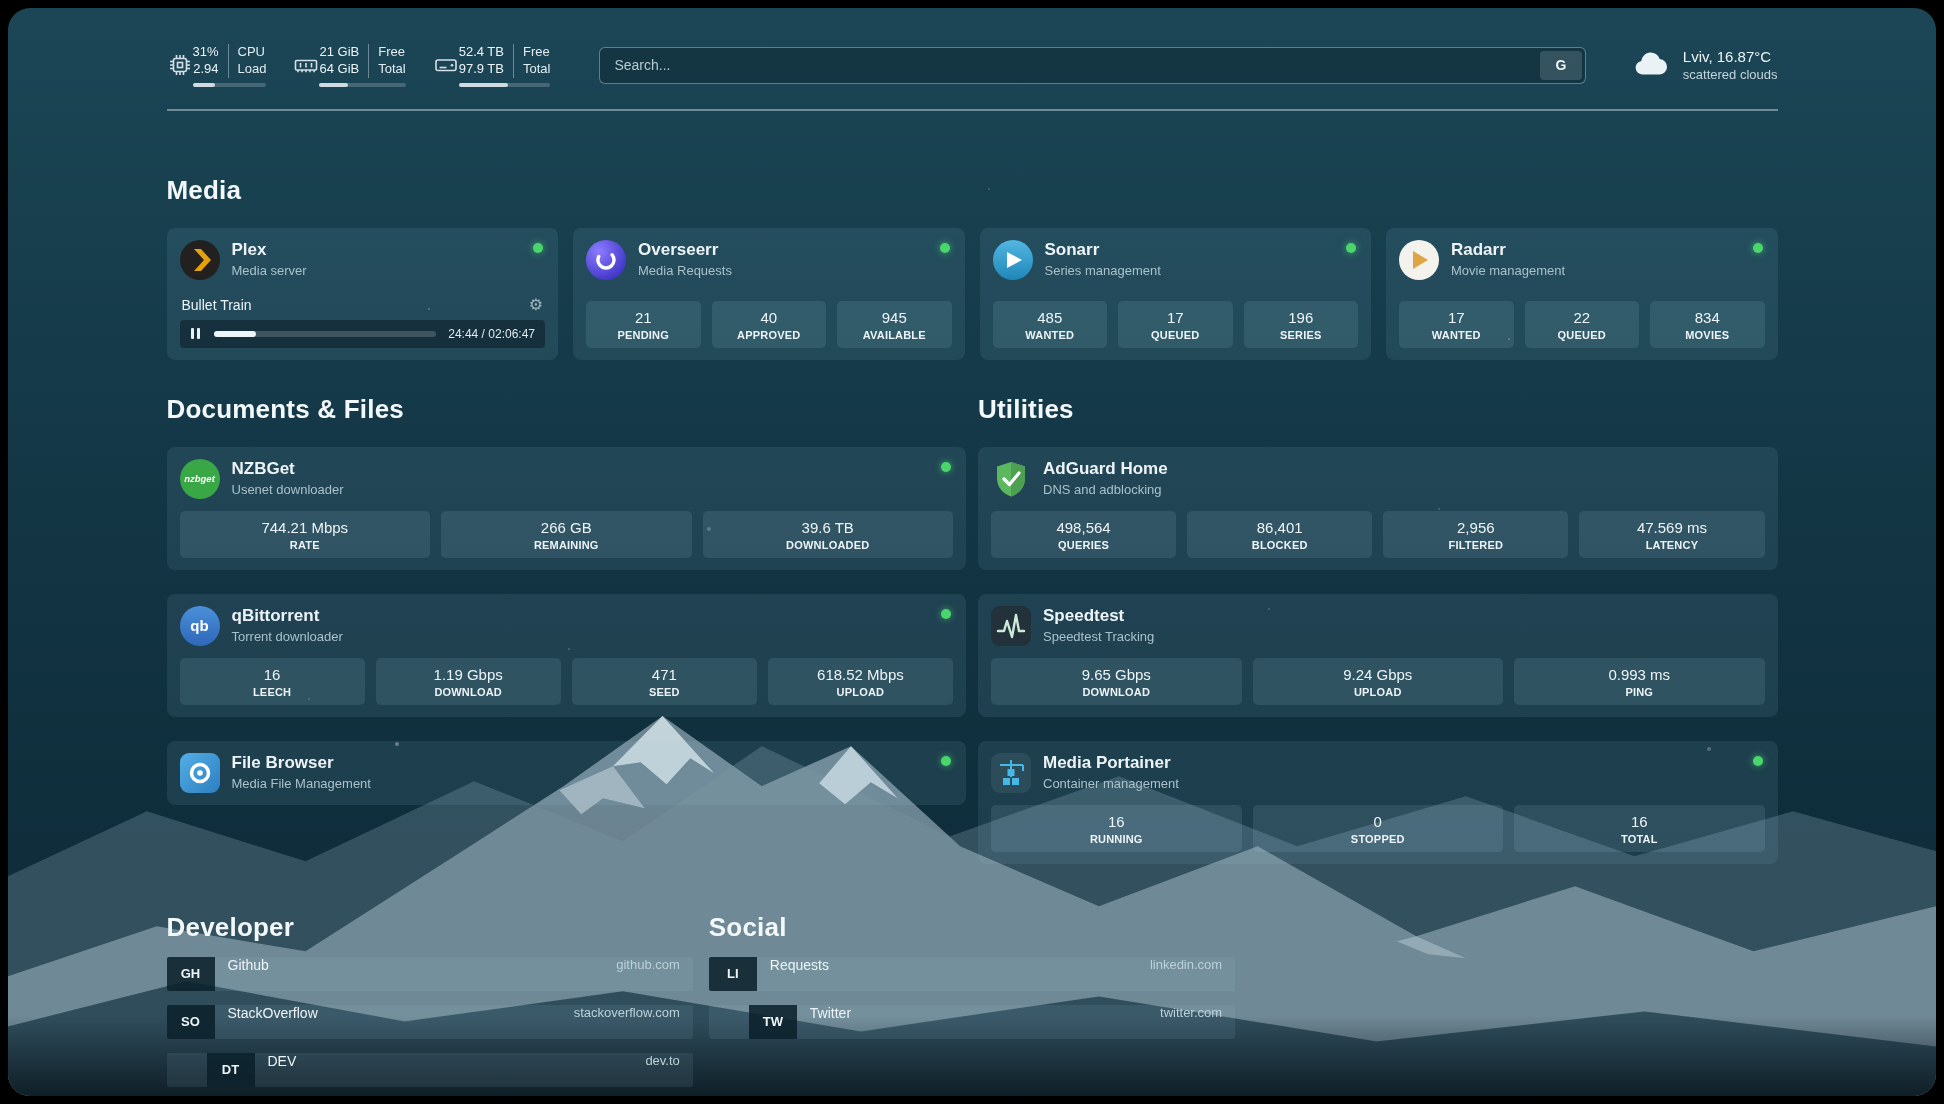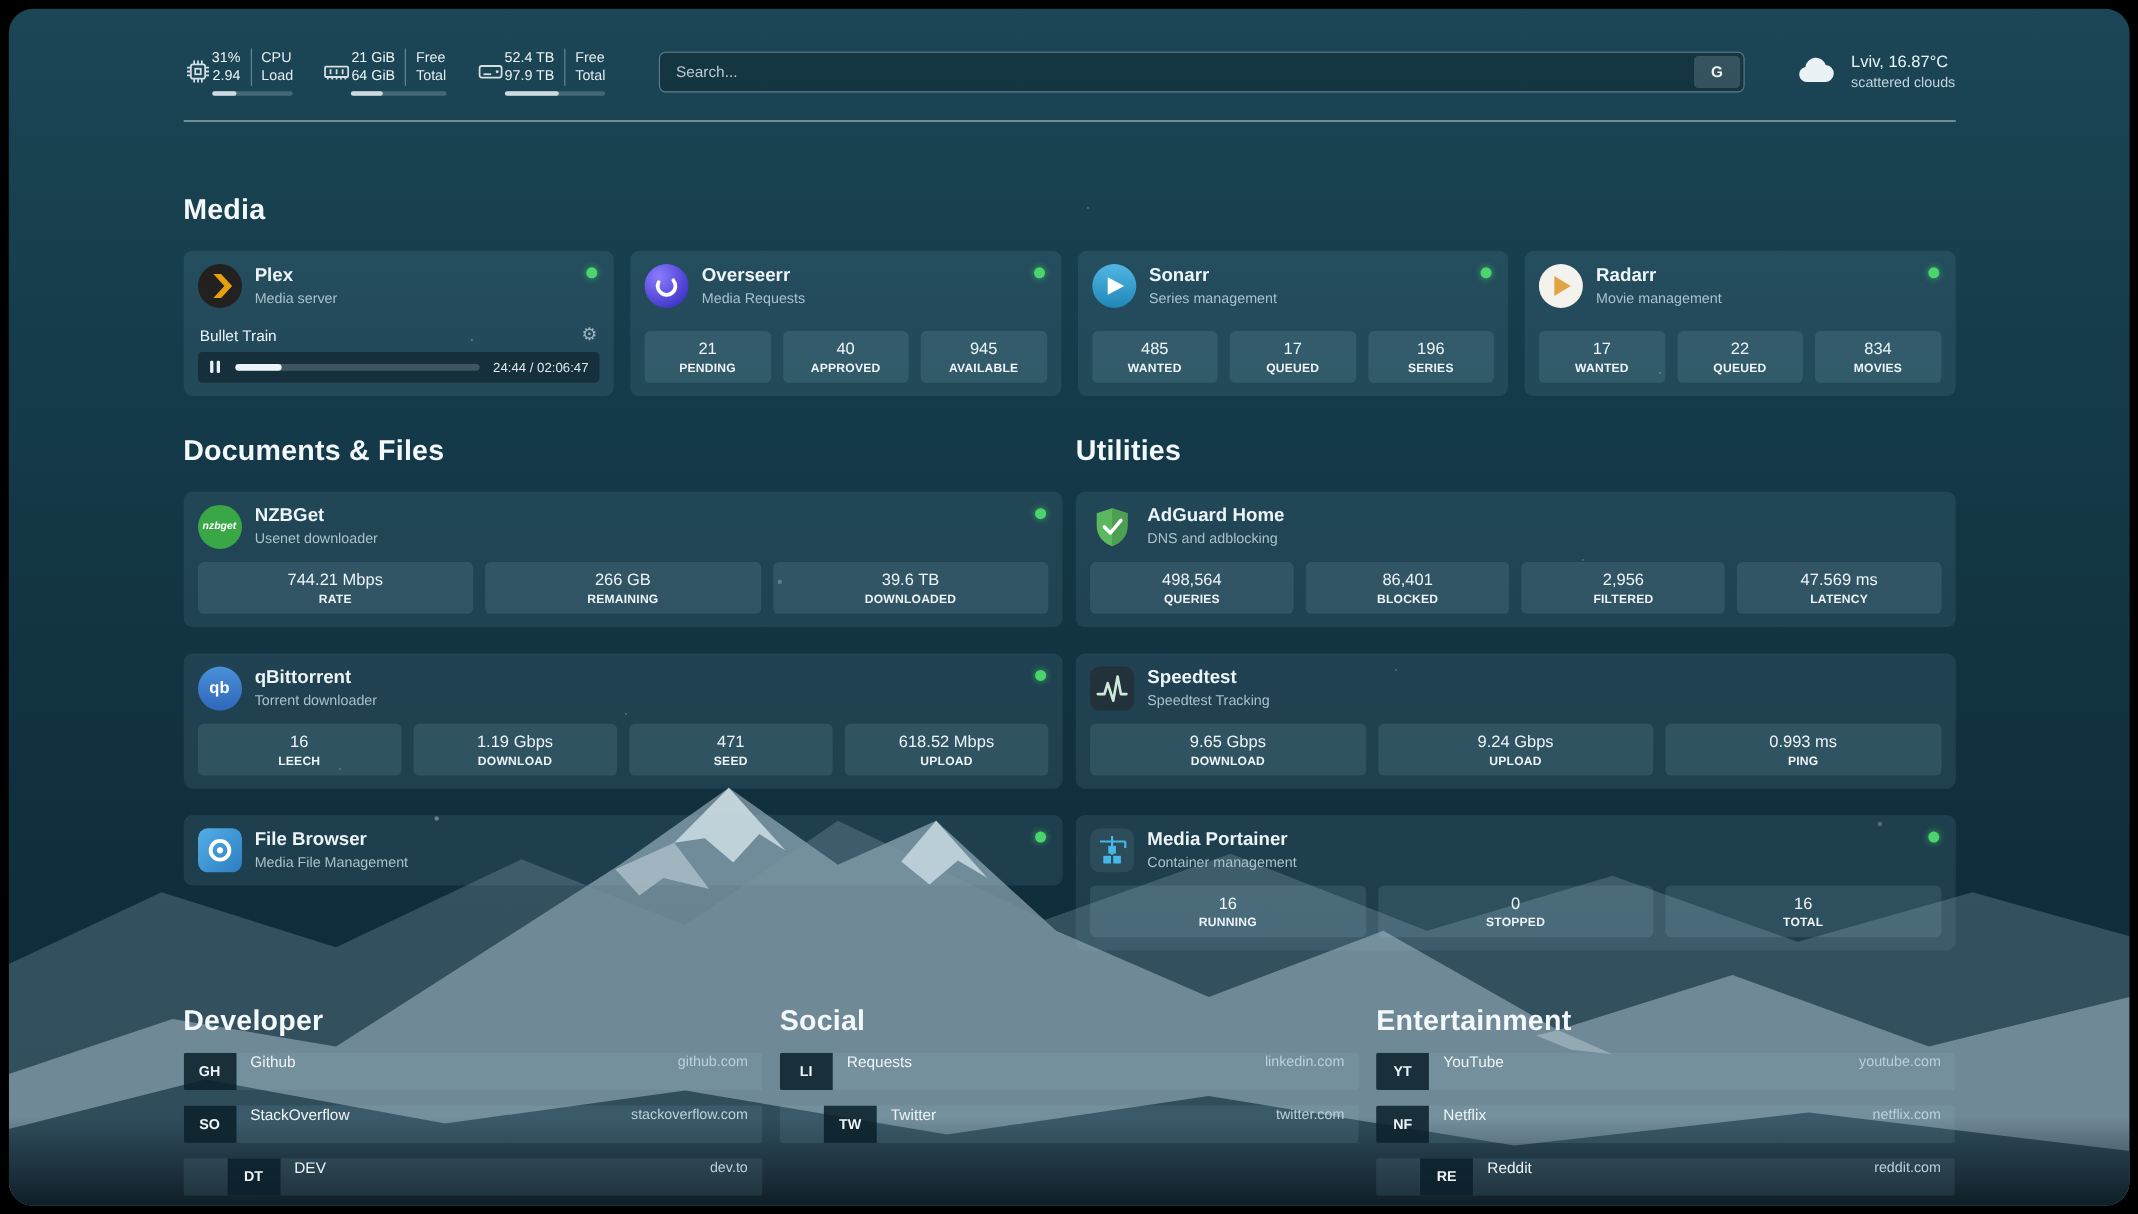--- a/index.html
+++ b/index.html
@@ -555,34 +555,16 @@
           <span class="bm-name">Requests</span>
           <span class="bm-url">linkedin.com</span>
         </a>
         <a class="bm">
           <span class="bm-abbr">TW</span>
           <span class="bm-name">Twitter</span>
           <span class="bm-url">twitter.com</span>
         </a>
       </div>
 
-      <div>
-        <h2 class="sec-title bm-title">Entertainment</h2>
-        <a class="bm">
-          <span class="bm-abbr">YT</span>
-          <span class="bm-name">YouTube</span>
-          <span class="bm-url">youtube.com</span>
-        </a>
-        <a class="bm">
-          <span class="bm-abbr">NF</span>
-          <span class="bm-name">Netflix</span>
-          <span class="bm-url">netflix.com</span>
-        </a>
-        <a class="bm">
-          <span class="bm-abbr">RE</span>
-          <span class="bm-name">Reddit</span>
-          <span class="bm-url">reddit.com</span>
-        </a>
-      </div>
     </div>
 
   </div>
 </div>
 
 </body></html>

